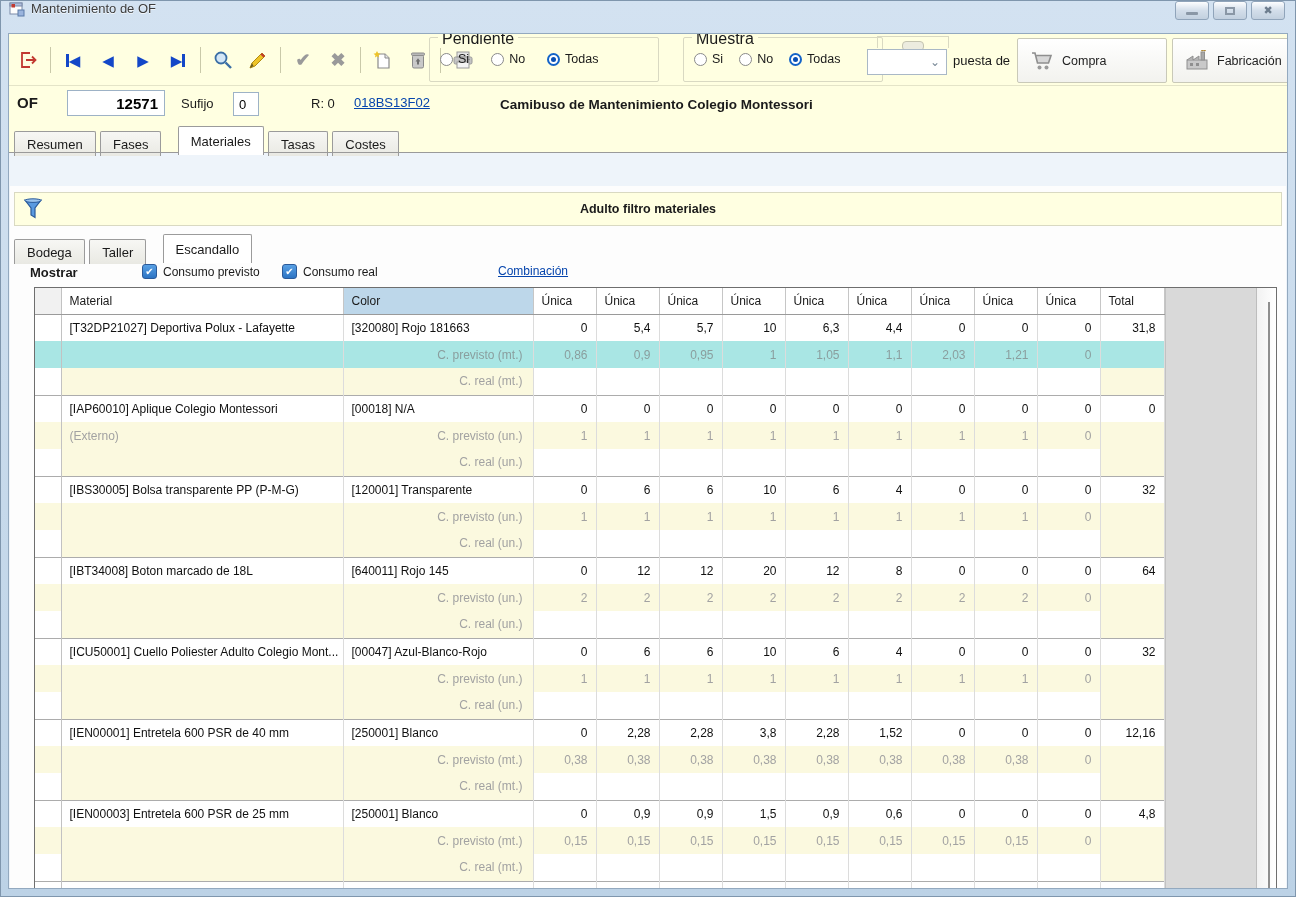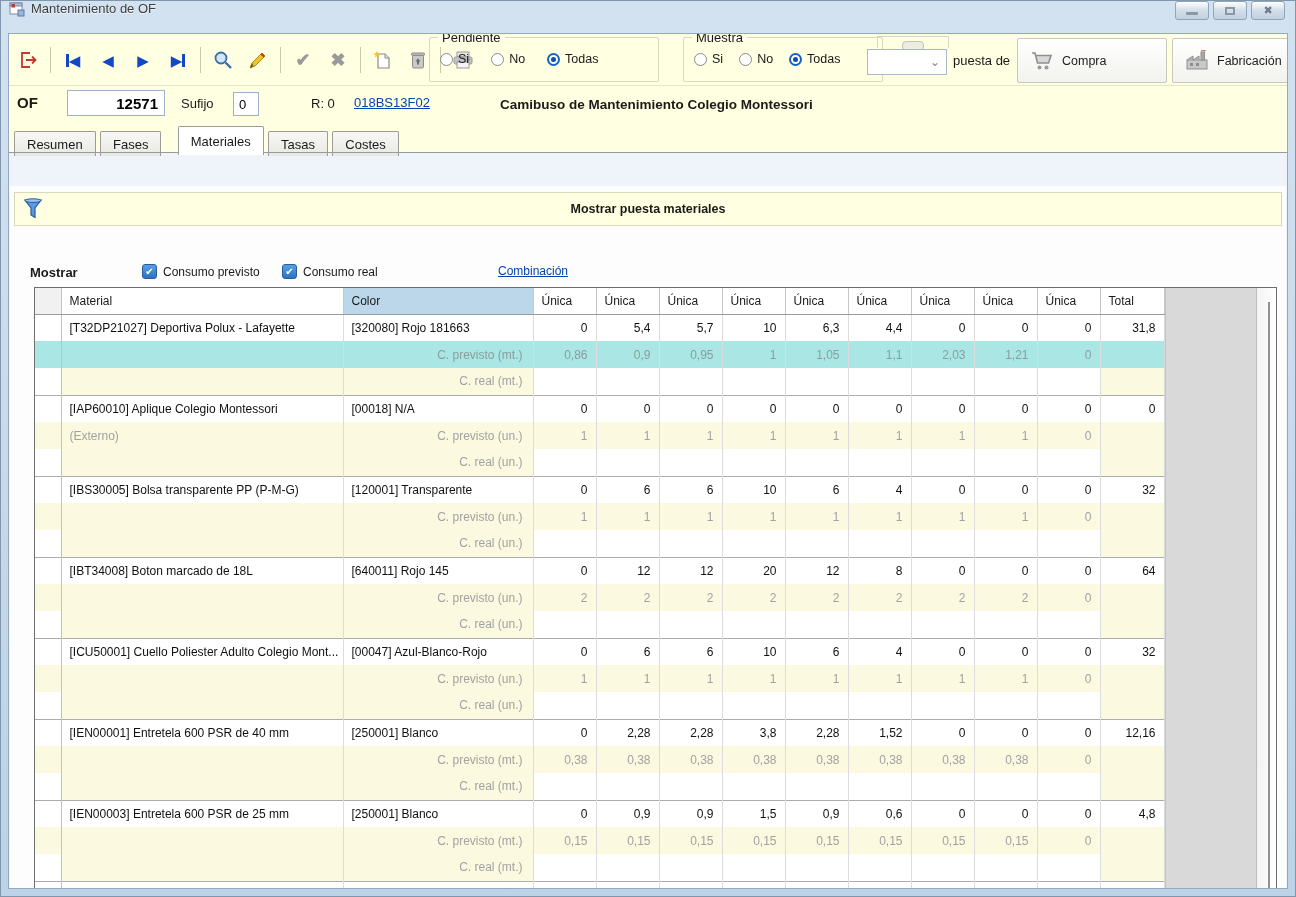--- a/index.html
+++ b/index.html
@@ -27,21 +27,21 @@
   .toolbar { position:relative; height:52px; background:#ffffe1; border-bottom:1px solid #e4e4c8; }
   .tb-icons { position:absolute; left:6px; top:0; height:52px; display:flex; align-items:center; gap:9px; }
   .tbtn { width:26px; height:26px; display:flex; align-items:center; justify-content:center; }
   .tb-sep { width:1px; height:26px; background:#c9c9a9; }
   .nav-glyph { display:flex; align-items:center; }
   .nav-bar { width:3px; height:13px; background:#1347c8; }
   .tri { font-size:15px; color:#1347c8; line-height:1; }
   .glyph-gray { font-size:18px; font-weight:bold; color:#9a9a9a; line-height:1; }
 
   .groupbox { position:absolute; top:3px; height:45px; border:1px solid #d9d9c2; border-radius:2px; }
-  .groupbox .gb-label { position:absolute; top:-8px; left:8px; background:#ffffe1; padding:0 4px; font-size:13px; }
+  .groupbox .gb-label { position:absolute; top:-8px; left:8px; background:#ffffe1; padding:0 4px; font-size:16px; }
   .gb-row { position:absolute; left:10px; right:6px; top:14px; display:flex; align-items:center; gap:22px; }
   .radio { display:flex; align-items:center; gap:5px; font-size:12.5px; }
   .rdot { width:13px; height:13px; border-radius:50%; background:#fff; border:1px solid #8a8a8a; }
   .radio.on .rdot { border:2px solid #1464c8; position:relative; }
   .radio.on .rdot::after { content:""; position:absolute; left:2px; top:2px; width:5px; height:5px;
                            border-radius:50%; background:#0a50b4; }
 
   .frag { position:absolute; left:868px; top:2px; width:72px; height:12px;
           border:1px solid #d9d9c2; border-bottom:none; }
   .frag-knob { position:absolute; left:24px; top:4px; width:22px; height:10px; background:#ececdf;
@@ -316,23 +316,28 @@
 
     <div class="tabpage">
 
       <div class="filterbar">
         <span class="funnel">
           <svg width="20" height="22" viewBox="0 0 20 22">
             <path d="M2 2 H18 L12 10 V19.5 L8 17 V10 Z" fill="#5a9ae0" stroke="#2a5a9a" stroke-width="1.2"></path>
             <ellipse cx="10" cy="2.6" rx="8" ry="1.8" fill="#9cc4ee" stroke="#2a5a9a" stroke-width="1"></ellipse>
           </svg>
         </span>
-        <span class="ftext">Mostrar puesta materiales</span>
-      </div>
-
+        <span class="ftext">Adulto filtro materiales</span>
+      </div>
+
+      <div class="subtabstrip">
+        <span class="tab">Bodega</span>
+        <span class="tab">Taller</span>
+        <span class="tab active">Escandallo</span>
+      </div>
 
       <div class="mostrar-row">
         <span class="mostrar-label">Mostrar</span>
         <span class="chk chk1">
           <span class="chk-box">✔</span>
           <span>Consumo previsto</span>
         </span>
         <span class="chk chk2">
           <span class="chk-box">✔</span>
           <span>Consumo real</span>

